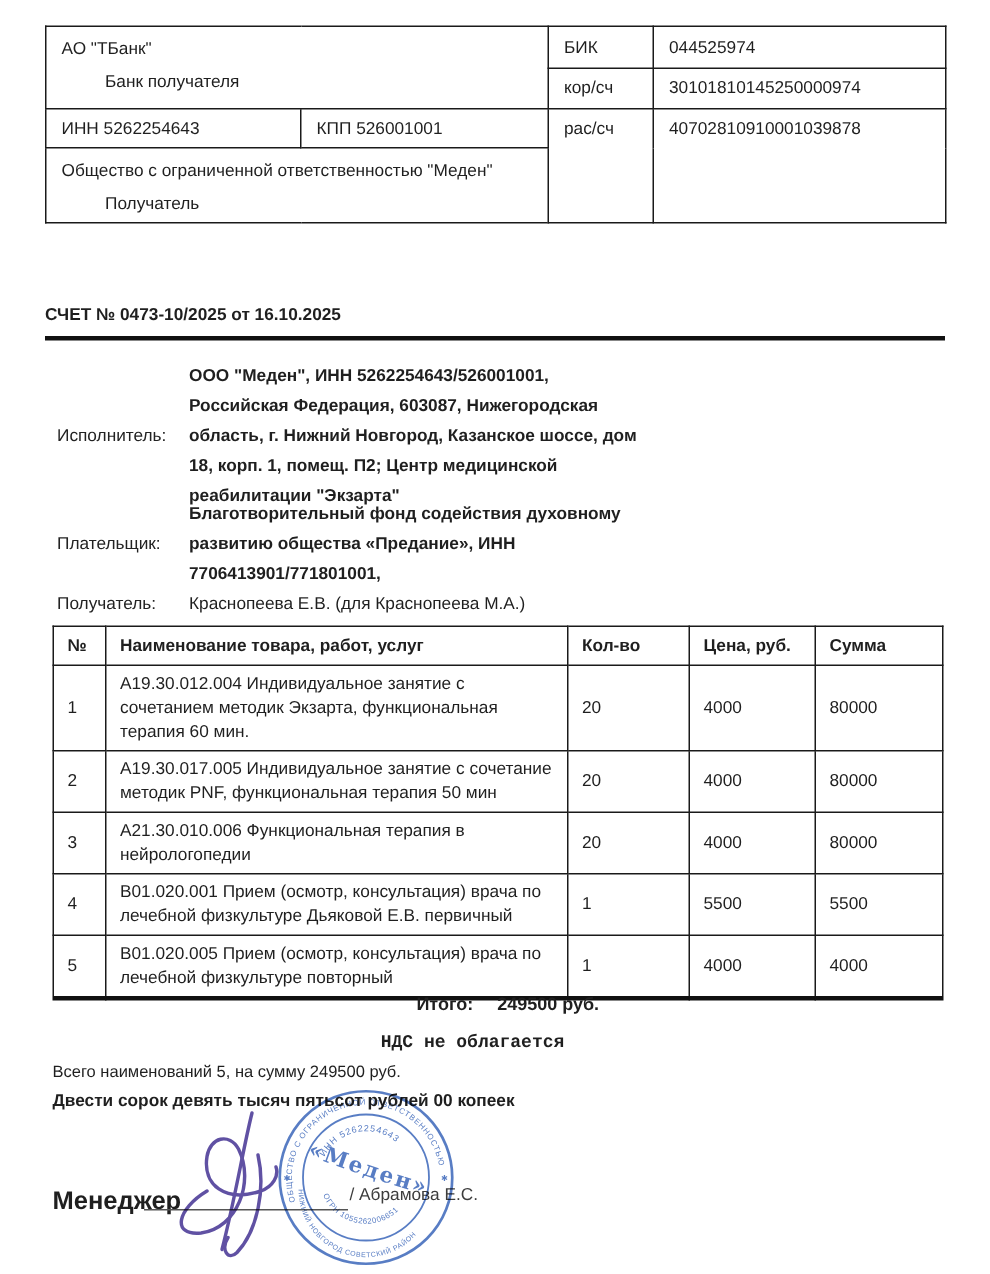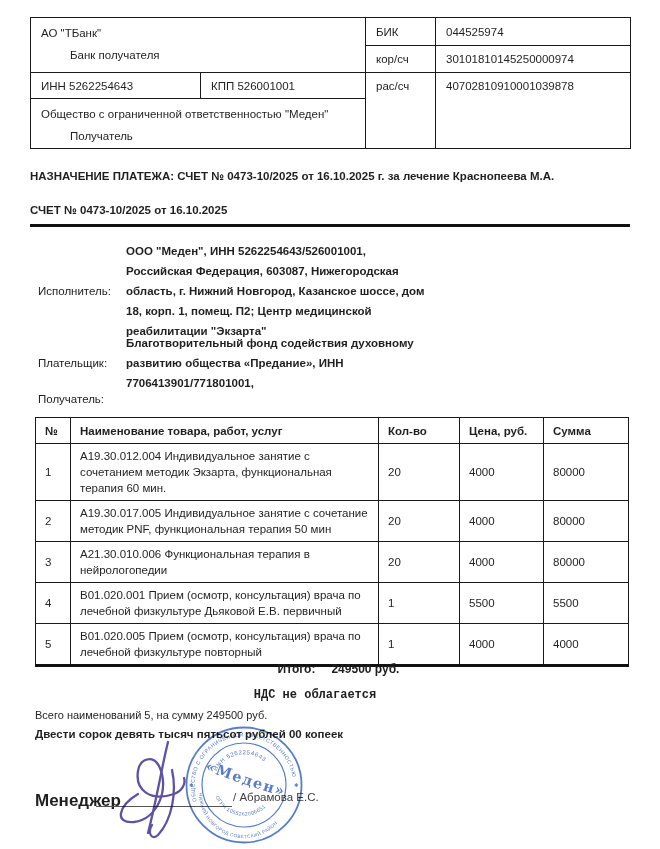--- a/index.html
+++ b/index.html
@@ -83,21 +83,20 @@
     </tr>
     <tr style="height:50px">
       <td colspan="2" class="two-line">
         <div class="l1">Общество с ограниченной ответственностью "Меден"</div>
         <div class="l2">Получатель</div>
       </td>
     </tr>
   </tbody>
     </table>
 
-  <div class="purpose">НАЗНАЧЕНИЕ ПЛАТЕЖА: СЧЕТ № 0473-10/2025 от 16.10.2025 г. за лечение Краснопеева М.А.</div>
   <div class="invoice-title">СЧЕТ № 0473-10/2025 от 16.10.2025</div>
   <div class="thick-rule"></div>
 
   <div class="party executor">
     <div class="plabel">Исполнитель:</div>
     <div class="pbody bold">
       <div>ООО "Меден", ИНН 5262254643/526001001,</div>
       <div>Российская Федерация, 603087, Нижегородская</div>
       <div>область, г. Нижний Новгород, Казанское шоссе, дом</div>
       <div>18, корп. 1, помещ. П2; Центр медицинской</div>
@@ -109,20 +108,21 @@
     <div class="plabel">Плательщик:</div>
     <div class="pbody bold">
       <div>Благотворительный фонд содействия духовному</div>
       <div>развитию общества «Предание», ИНН</div>
       <div>7706413901/771801001,</div>
     </div>
   </div>
 
   <div class="party recipient">
     <div class="plabel">Получатель:</div>
+    <div class="pbody">Краснопеева Е.В. (для Краснопеева М.А.)</div>
   </div>
 
   <table class="items-table">
     <colgroup>
         <col style="width:35px">
         <col style="width:308px">
         <col style="width:81px">
         <col style="width:84px">
         <col style="width:85px">
       </colgroup>

